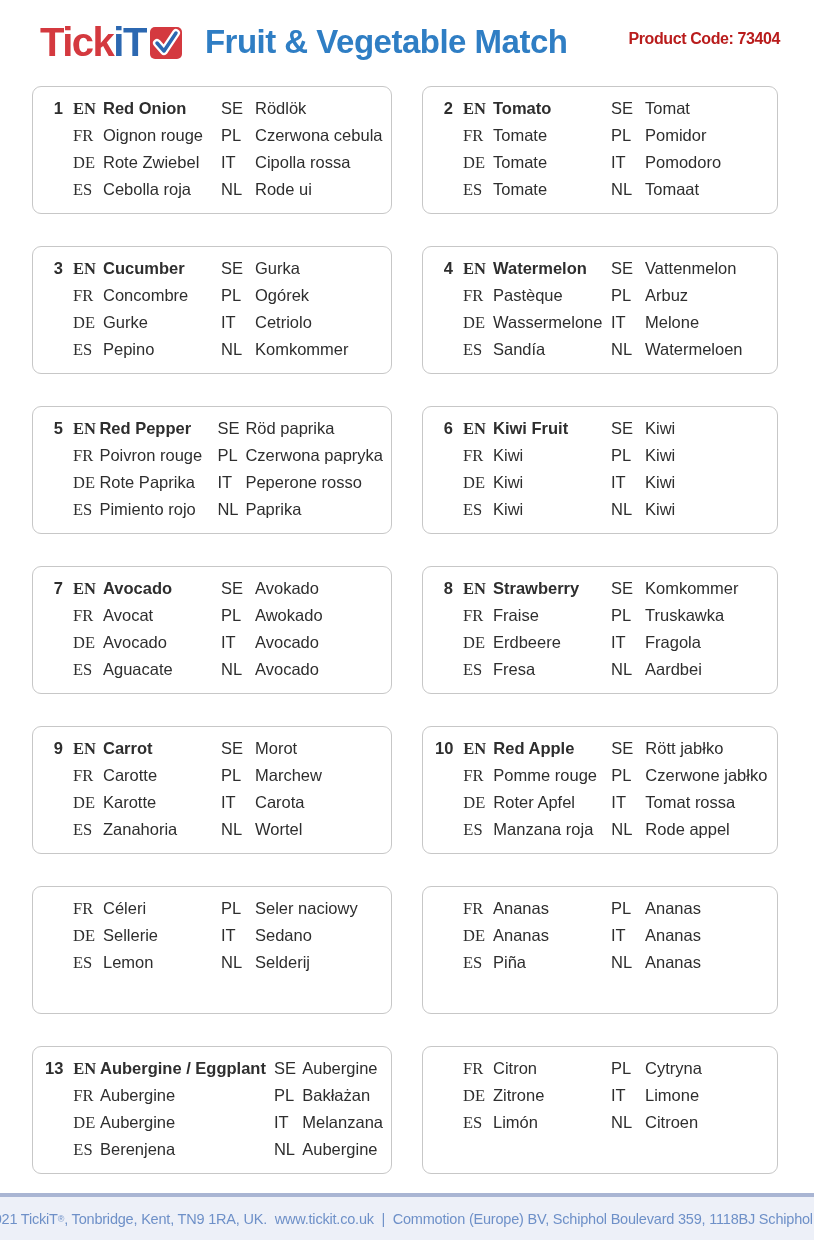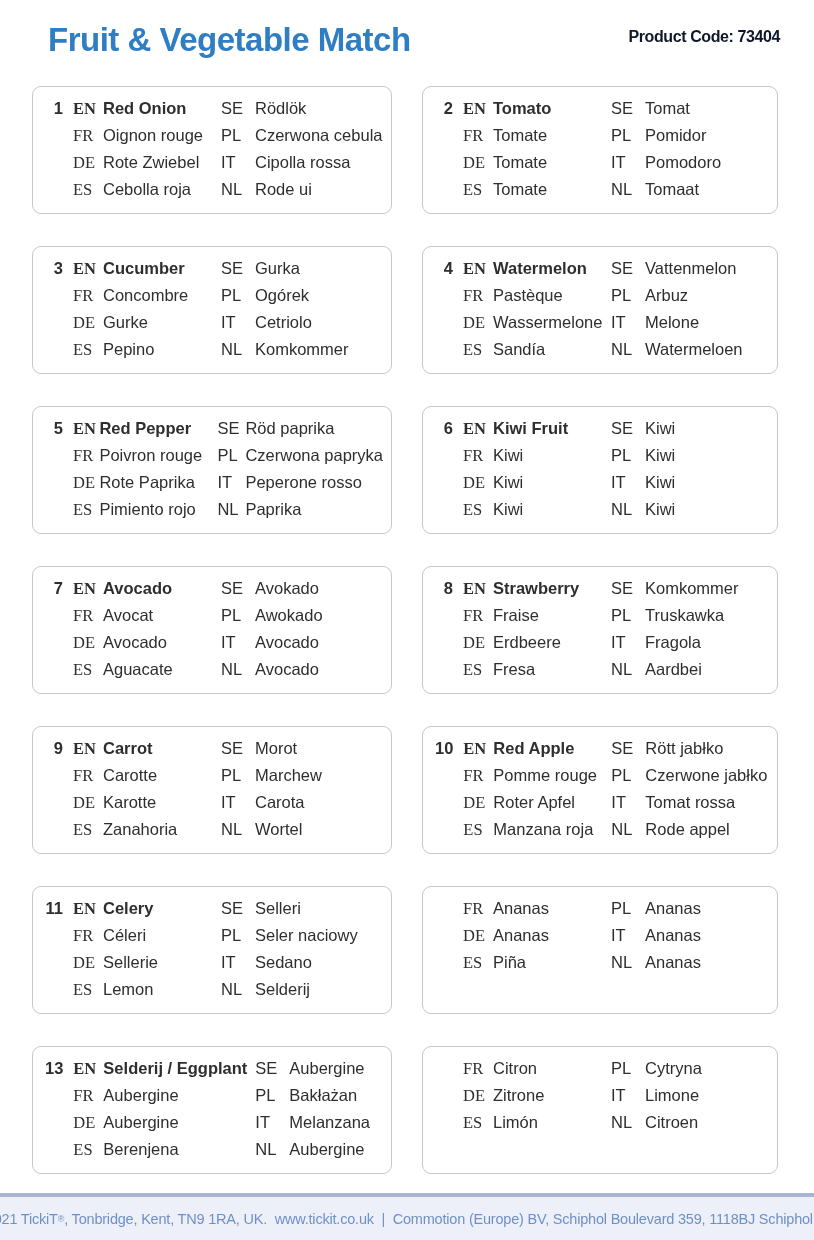--- a/index.html
+++ b/index.html
@@ -9,21 +9,21 @@
   }
   .page{position:absolute;inset:0;background:#fff;}
 
   
   .header{position:absolute;top:22px;left:40px;right:34px;display:flex;align-items:center;}
   .logo{display:flex;align-items:center;font-weight:bold;font-size:40px;letter-spacing:-1.5px;line-height:1;}
   .logo .logo-red{color:#d4393f;}
   .logo .logo-blue{color:#2c68b1;}
   .logo-check{margin-left:3px;margin-right:12px;display:block;}
   .title{font-size:33px;font-weight:bold;color:#2f7ec4;letter-spacing:-0.5px;line-height:1.1;white-space:nowrap;margin-left:8px;}
-  .product-code{margin-left:auto;font-size:16px;font-weight:bold;color:#0f172a;letter-spacing:-0.4px;align-self:center;margin-top:-6px;}
+  .product-code{margin-left:auto;font-size:16px;font-weight:bold;color:#b91c1c;letter-spacing:-0.4px;align-self:center;margin-top:-6px;}
 
   
   .grid{position:absolute;top:86px;left:32px;display:grid;grid-template-columns:360px 356px;column-gap:30px;row-gap:32px;}
   .card{
     height:128px;border:1px solid #c7c7c7;border-radius:9px;box-sizing:border-box;
     padding:8px 8px 0 12px;background:#fff;overflow:hidden;
   }
   .card table{border-collapse:collapse;}
   .card td{
     font-size:16.5px;color:#2e2e2e;height:27px;vertical-align:middle;
@@ -43,20 +43,29 @@
     font-size:14.5px;color:#6e90c8;letter-spacing:-0.2px;white-space:pre;
   }
   .footer sup{font-size:9px;vertical-align:super;line-height:0;}
 </style>
 </head>
 <body>
 
 <div class="page">
 
   <div class="header">
+    <div class="logo">
+      <span class="logo-red">Tick</span>
+        <span class="logo-blue">iT</span>
+      <svg class="logo-check" width="36" height="36" viewBox="0 0 36 36">
+        <rect x="1" y="3" width="32" height="32" rx="5" fill="#d4393f"></rect>
+        <polyline points="8,19 15,27 27,9" fill="none" stroke="#ffffff" stroke-width="8" stroke-linecap="round" stroke-linejoin="round"></polyline>
+        <polyline points="8,19 15,27 27,9" fill="none" stroke="#2c68b1" stroke-width="3.5" stroke-linecap="round" stroke-linejoin="round"></polyline>
+      </svg>
+    </div>
     <div class="title">Fruit &amp; Vegetable Match</div>
     <div class="product-code">Product Code: 73404</div>
   </div>
 
   <div class="grid" id="card-grid">
   <div class="card">
     <table>
       <tbody>
             <tr class="en-row">
         <td class="num">1</td>
@@ -401,27 +410,20 @@
         <td class="c2">NL</td>
         <td class="n2">Rode appel</td>
       </tr>
     </tbody>
         </table>
   </div>
 
   <div class="card">
     <table>
       <tbody>
-            <tr class="en-row">
-        <td class="num">11</td>
-        <td class="c1">EN</td>
-        <td class="n1">Celery</td>
-        <td class="c2">SE</td>
-        <td class="n2">Selleri</td>
-      </tr>
       <tr>
         <td class="num"></td>
         <td class="c1">FR</td>
         <td class="n1">Céleri</td>
         <td class="c2">PL</td>
         <td class="n2">Seler naciowy</td>
       </tr>
       <tr>
         <td class="num"></td>
         <td class="c1">DE</td>
@@ -467,21 +469,21 @@
     </tbody>
         </table>
   </div>
 
   <div class="card">
     <table>
       <tbody>
             <tr class="en-row">
         <td class="num">13</td>
         <td class="c1">EN</td>
-        <td class="n1">Selderij / Eggplant</td>
+        <td class="n1">Aubergine / Eggplant</td>
         <td class="c2">SE</td>
         <td class="n2">Aubergine</td>
       </tr>
       <tr>
         <td class="num"></td>
         <td class="c1">FR</td>
         <td class="n1">Aubergine</td>
         <td class="c2">PL</td>
         <td class="n2">Bakłażan</td>
       </tr>

